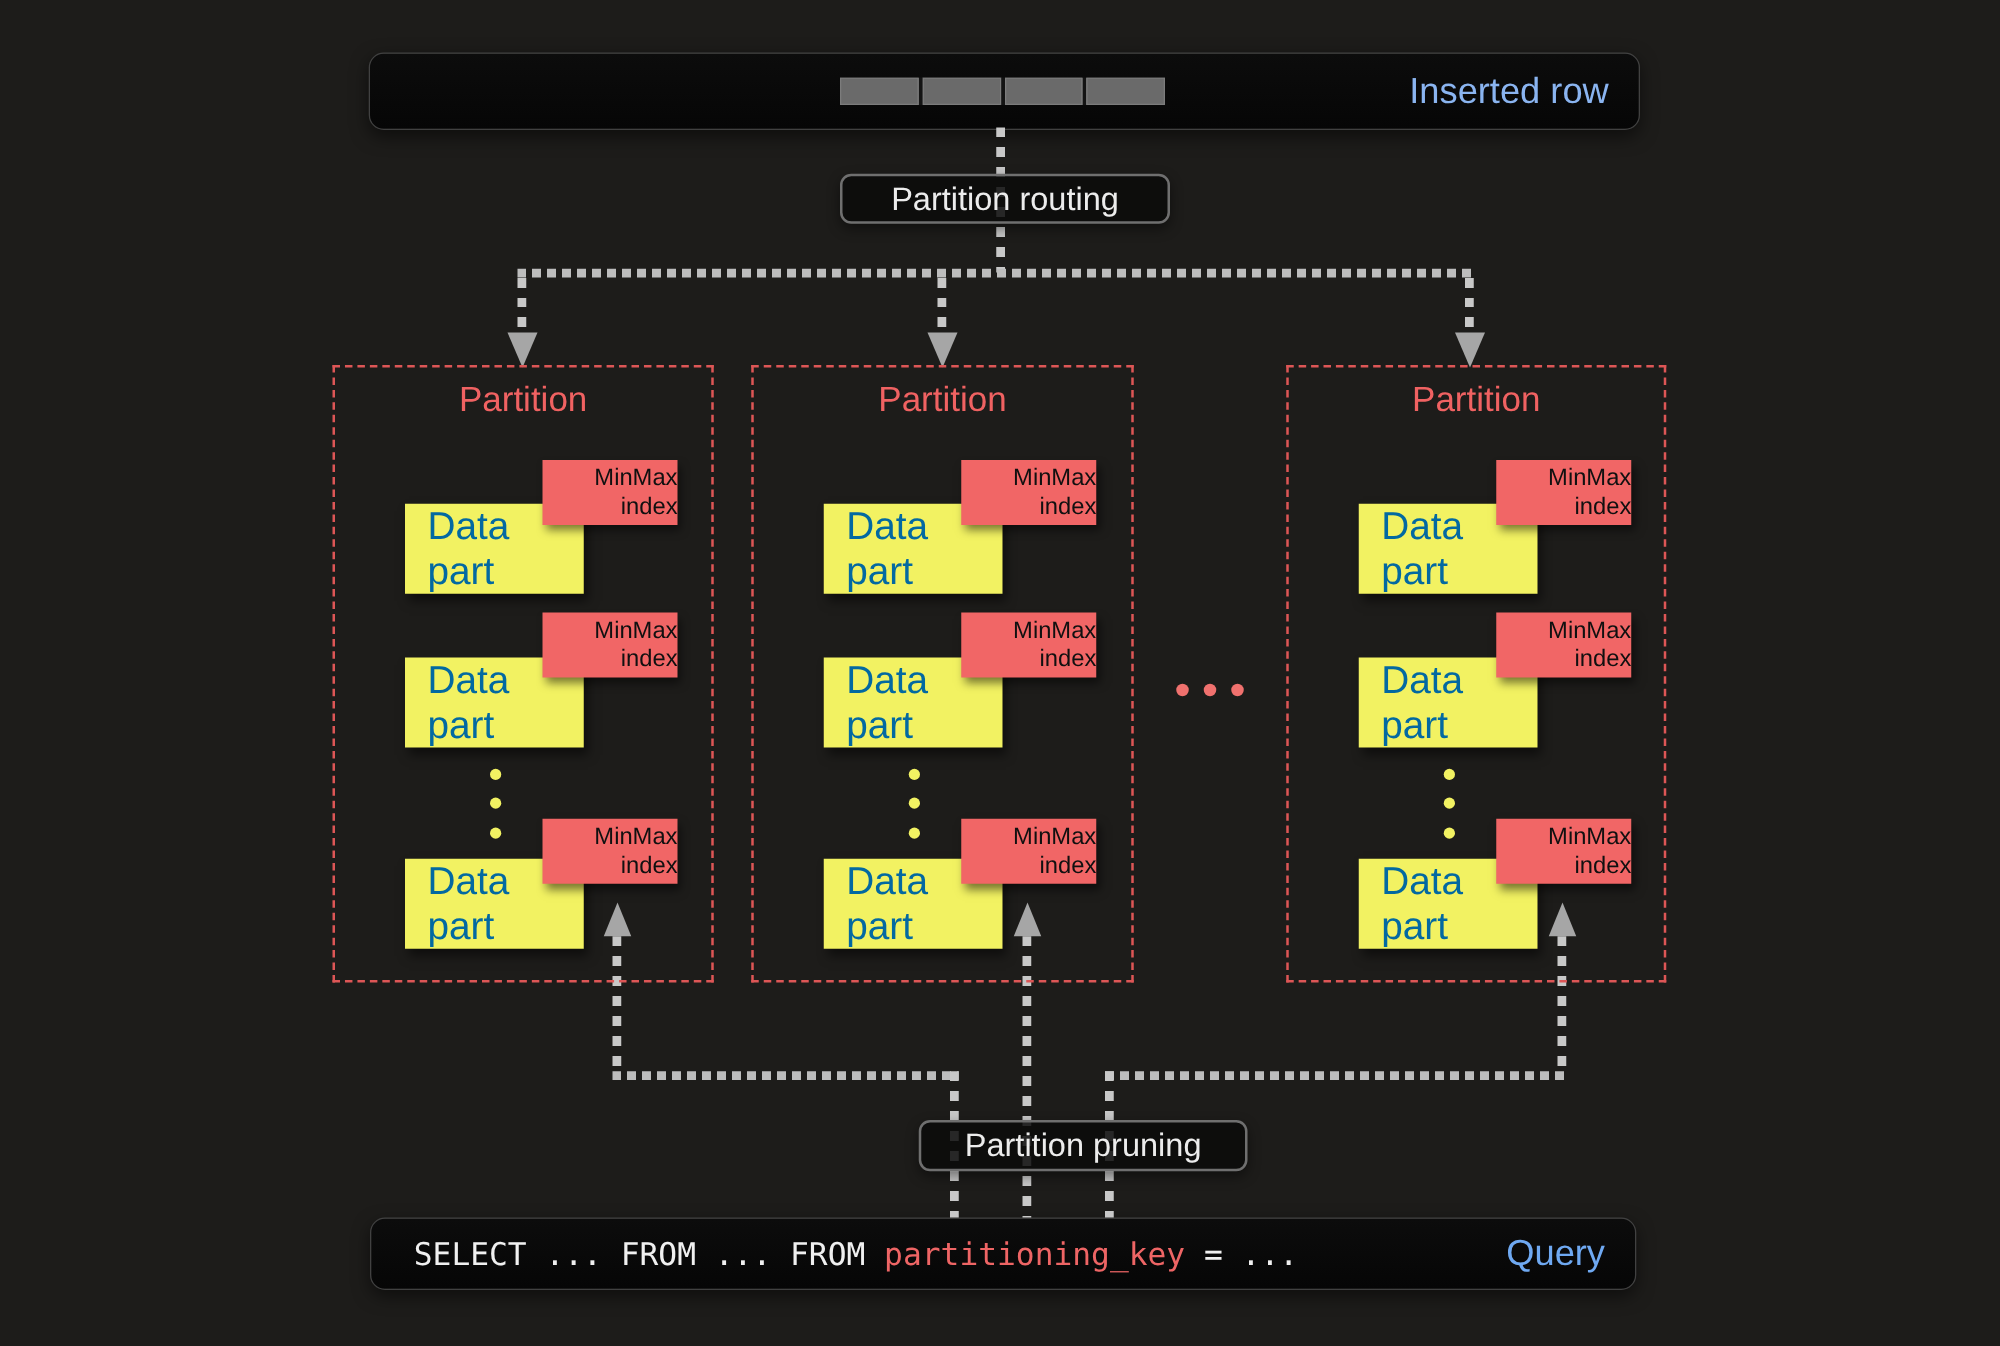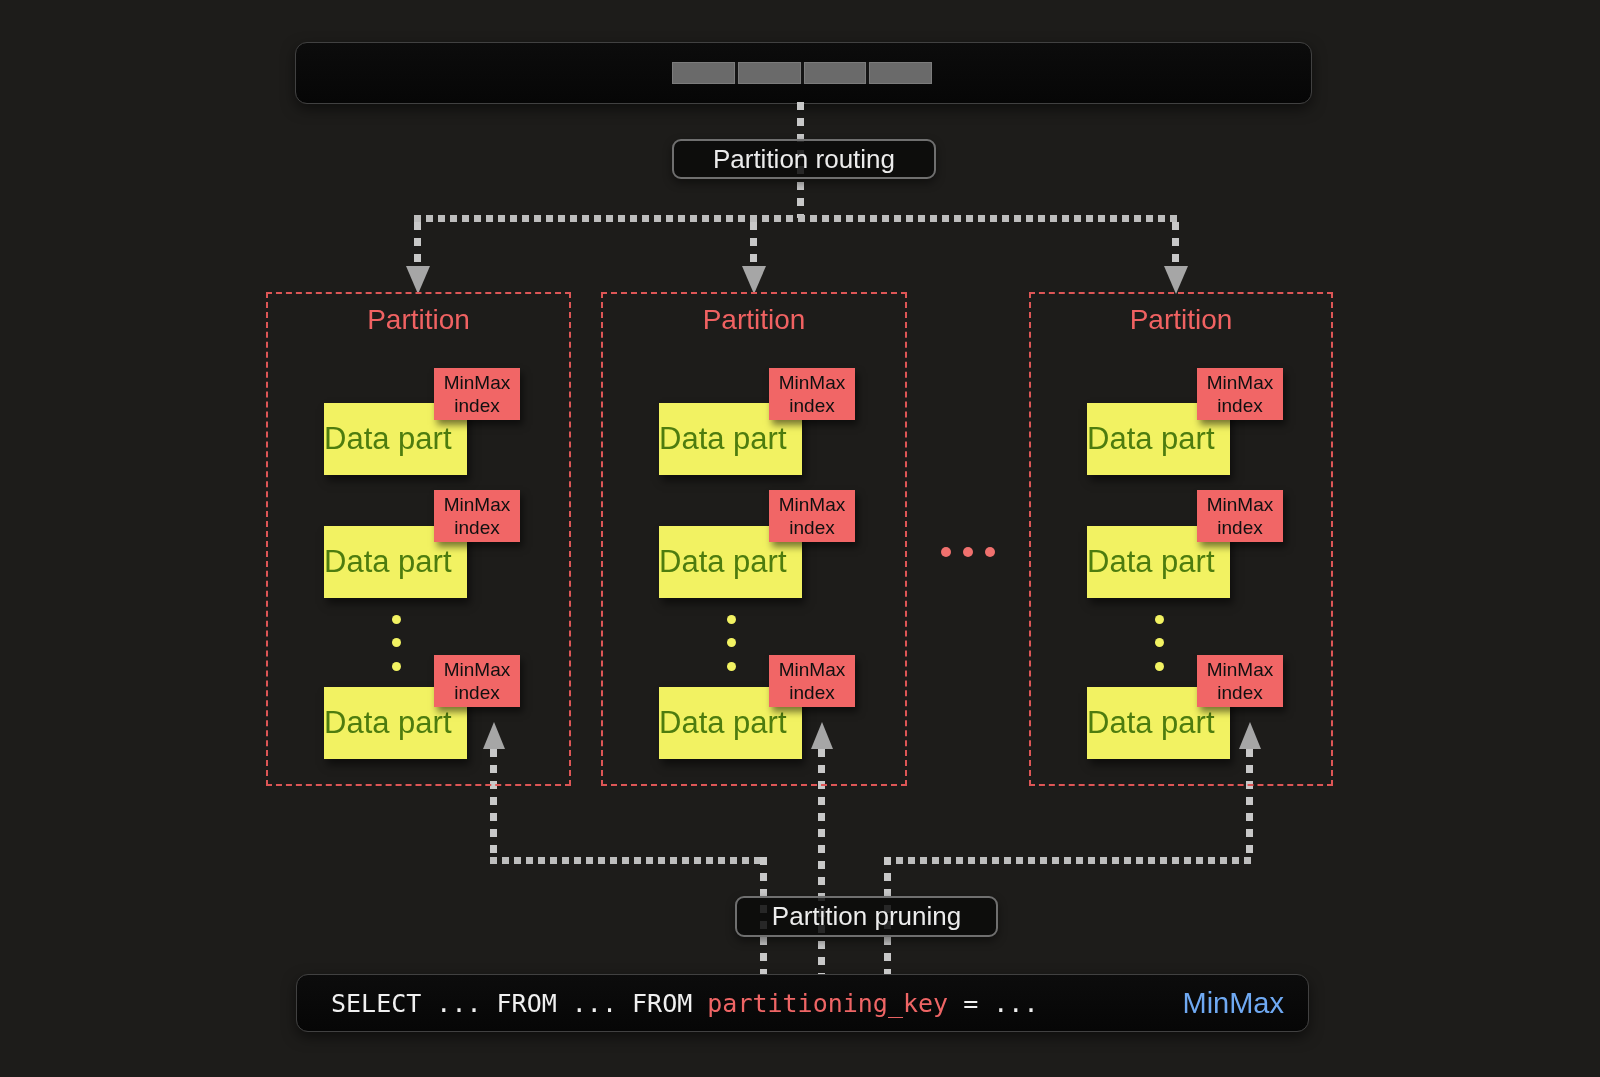--- a/index.html
+++ b/index.html
@@ -41,25 +41,25 @@
            border-bottom:27px solid #a6a6a6;}
 
   
   .partition{position:absolute;top:292px;height:494px;border:2px dashed #dd5656;box-sizing:border-box;z-index:2;}
   #partition-0{left:266px;width:305px;}
   #partition-1{left:601px;width:306px;}
   #partition-2{left:1029px;width:304px;}
   .partition-title{position:absolute;top:10px;left:0;width:100%;text-align:center;
                    color:#f06262;font-size:28px;}
   .data-part{position:absolute;left:56px;width:143px;height:72px;background:#f2f262;z-index:3;
-             display:flex;align-items:center;color:#4d7c0f;font-size:31px;padding-left:0;
+             display:flex;align-items:center;color:#0369a1;font-size:31px;padding-left:18px;
              box-sizing:border-box;box-shadow:3px 6px 8px rgba(0,0,0,.5);}
   .dp-0{top:109px;} .dp-1{top:232px;} .dp-2{top:393px;}
-  .minmax{position:absolute;left:166px;width:86px;height:52px;background:#f16666;z-index:4;
-          display:flex;align-items:center;justify-content:center;text-align:center;
+  .minmax{position:absolute;left:166px;width:108px;height:52px;background:#f16666;z-index:4;
+          display:flex;align-items:center;justify-content:center;text-align:right;
           color:#101010;font-size:19px;line-height:23px;box-shadow:3px 5px 7px rgba(0,0,0,.5);}
   .mm-0{top:74px;} .mm-1{top:196px;} .mm-2{top:361px;}
   .ydot{position:absolute;left:124px;width:9px;height:9px;border-radius:50%;background:#f2f262;}
   .yd-0{top:321px;} .yd-1{top:344px;} .yd-2{top:368px;}
 
   
   .pdot{position:absolute;top:547px;width:10px;height:10px;border-radius:50%;background:#f0716e;}
 
   
   .sql{font-family:"DejaVu Sans Mono",monospace;font-size:25px;color:#f0f0f0;white-space:pre;}
@@ -71,20 +71,21 @@
 
 <div id="canvas">
 
   <div id="inserted-box" class="dark-box">
     <div id="row-cells">
       <div class="row-cell"></div>
       <div class="row-cell"></div>
       <div class="row-cell"></div>
       <div class="row-cell"></div>
     </div>
+    <div class="blue-label">Inserted row</div>
   </div>
 
   <div class="vline" style="left:797px;top:102px;height:116px;"></div>
   <div id="routing-chip" class="chip">Partition routing</div>
 
   <div class="hline" style="left:414px;top:215px;width:766px;"></div>
   <div class="vline" style="left:414px;top:222px;height:44px;"></div>
   <div class="vline" style="left:750px;top:222px;height:44px;"></div>
   <div class="vline" style="left:1172px;top:222px;height:44px;"></div>
   <div class="head-down" style="left:406px;top:266px;"></div>
@@ -144,16 +145,16 @@
 
   <div class="head-up" style="left:1239px;top:722px;"></div>
   <div class="vline" style="left:1246px;top:749px;height:111px;"></div>
   <div class="hline" style="left:884px;top:857px;width:369px;"></div>
   <div class="vline" style="left:884px;top:857px;height:117px;"></div>
 
   <div id="pruning-chip" class="chip">Partition pruning</div>
 
   <div id="query-box" class="dark-box">
     <div class="sql"><span>SELECT ... FROM ... FROM </span><span class="key">partitioning_key</span><span> = ...</span></div>
-    <div id="query-label">MinMax</div>
+    <div id="query-label">Query</div>
   </div>
 
 </div>
 
 </body></html>

